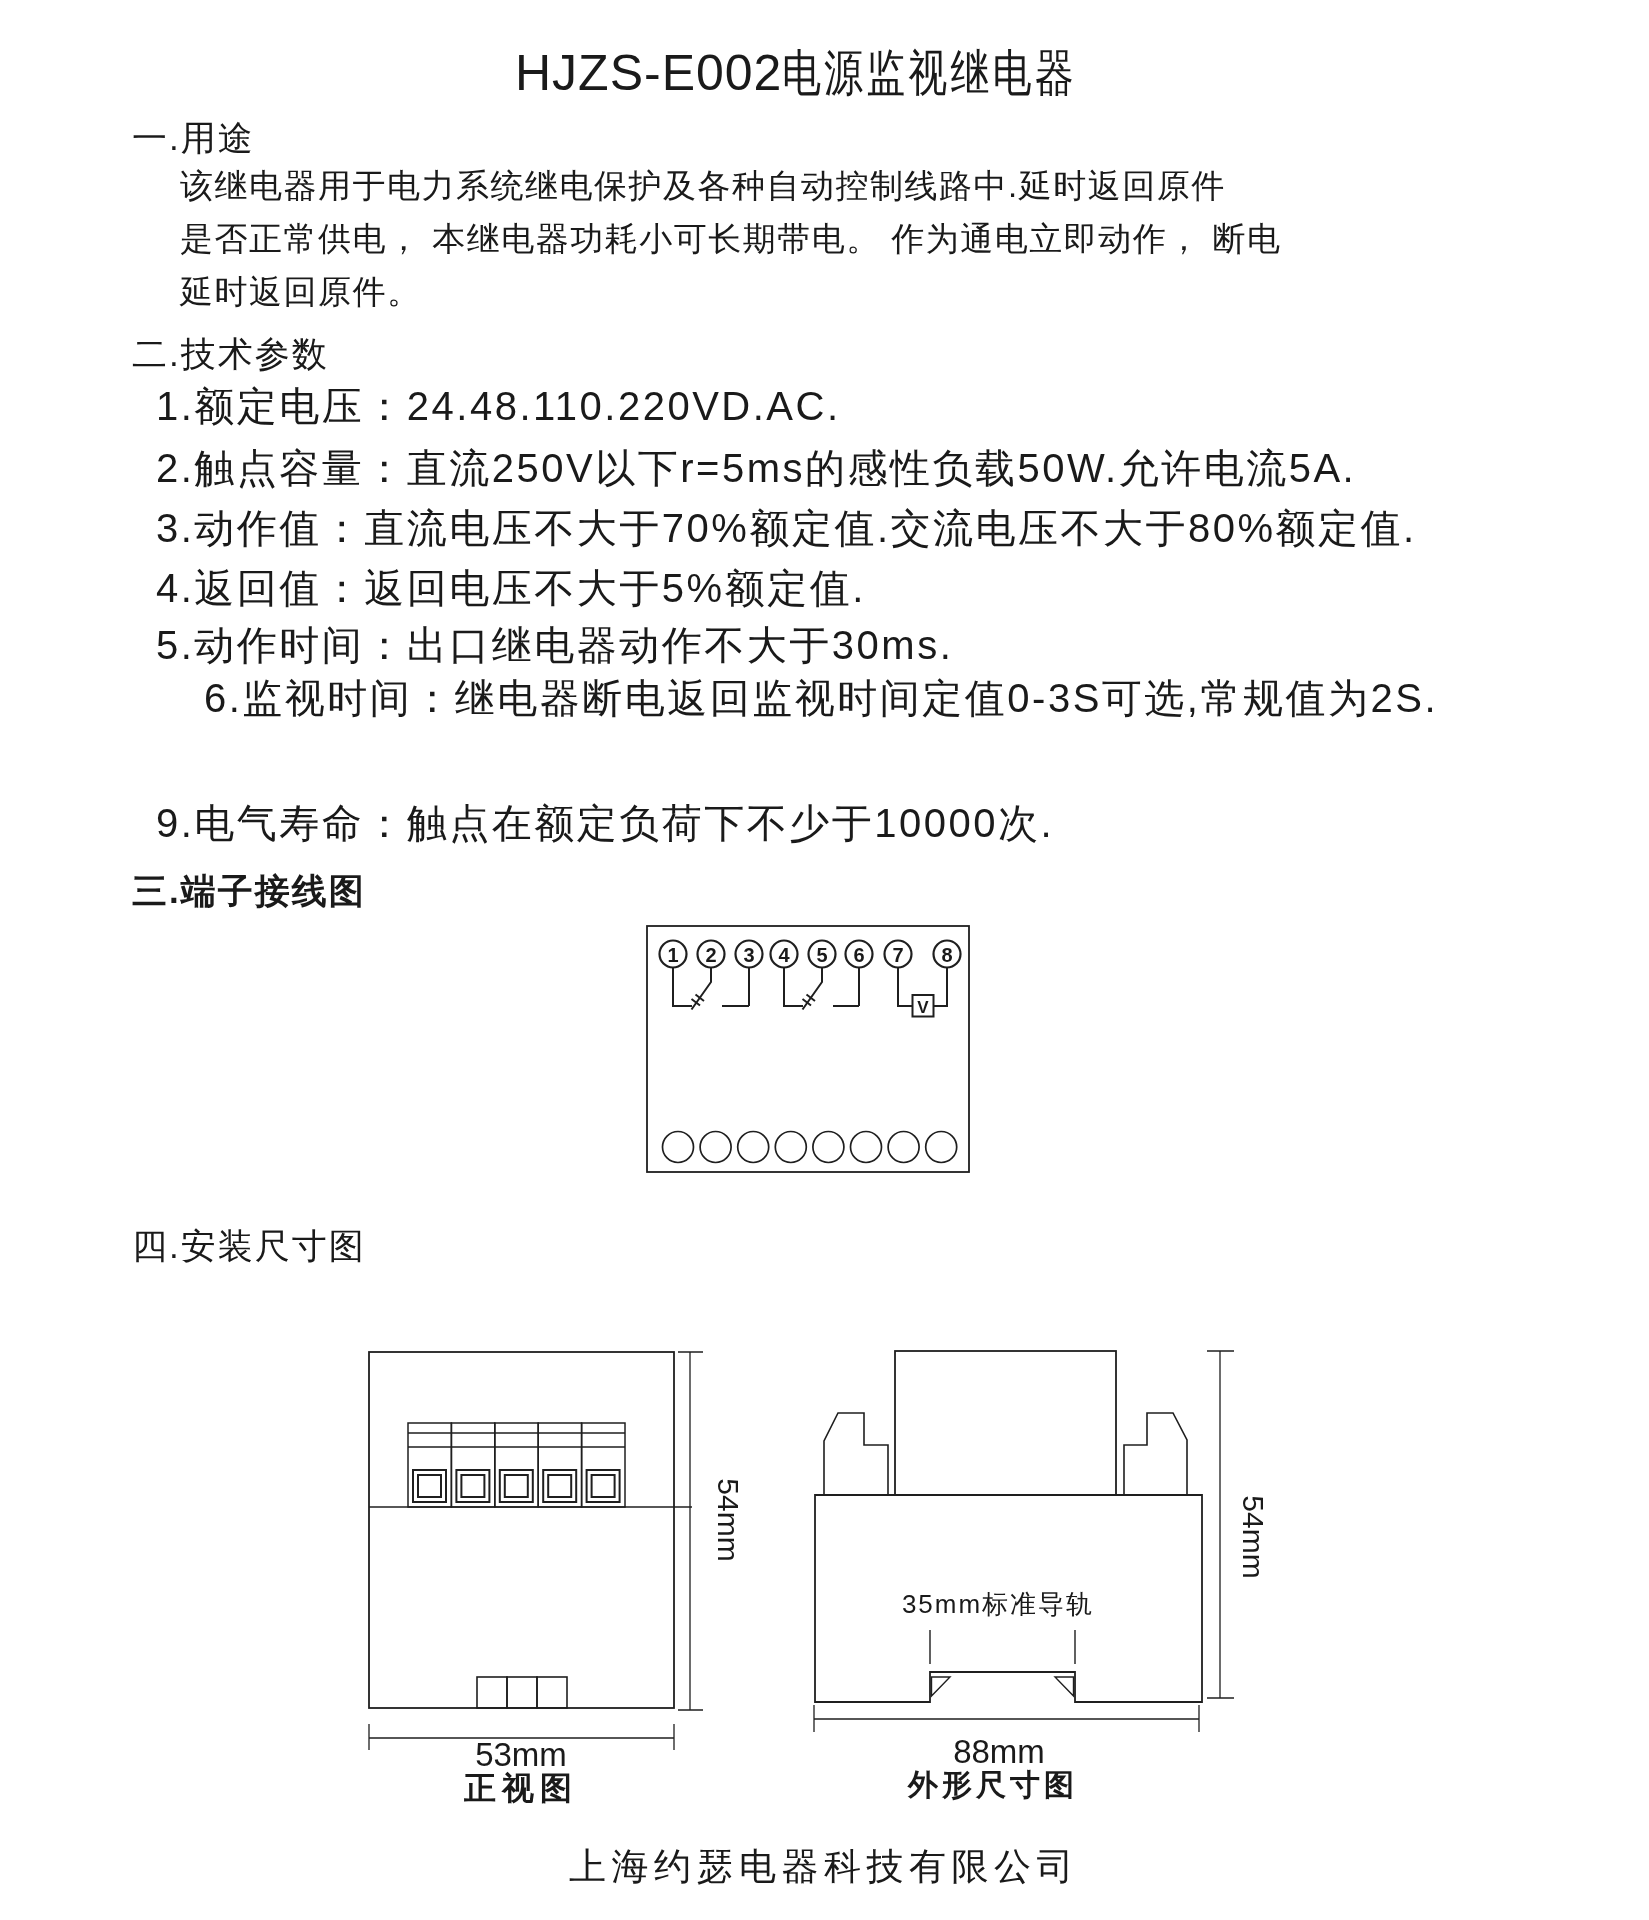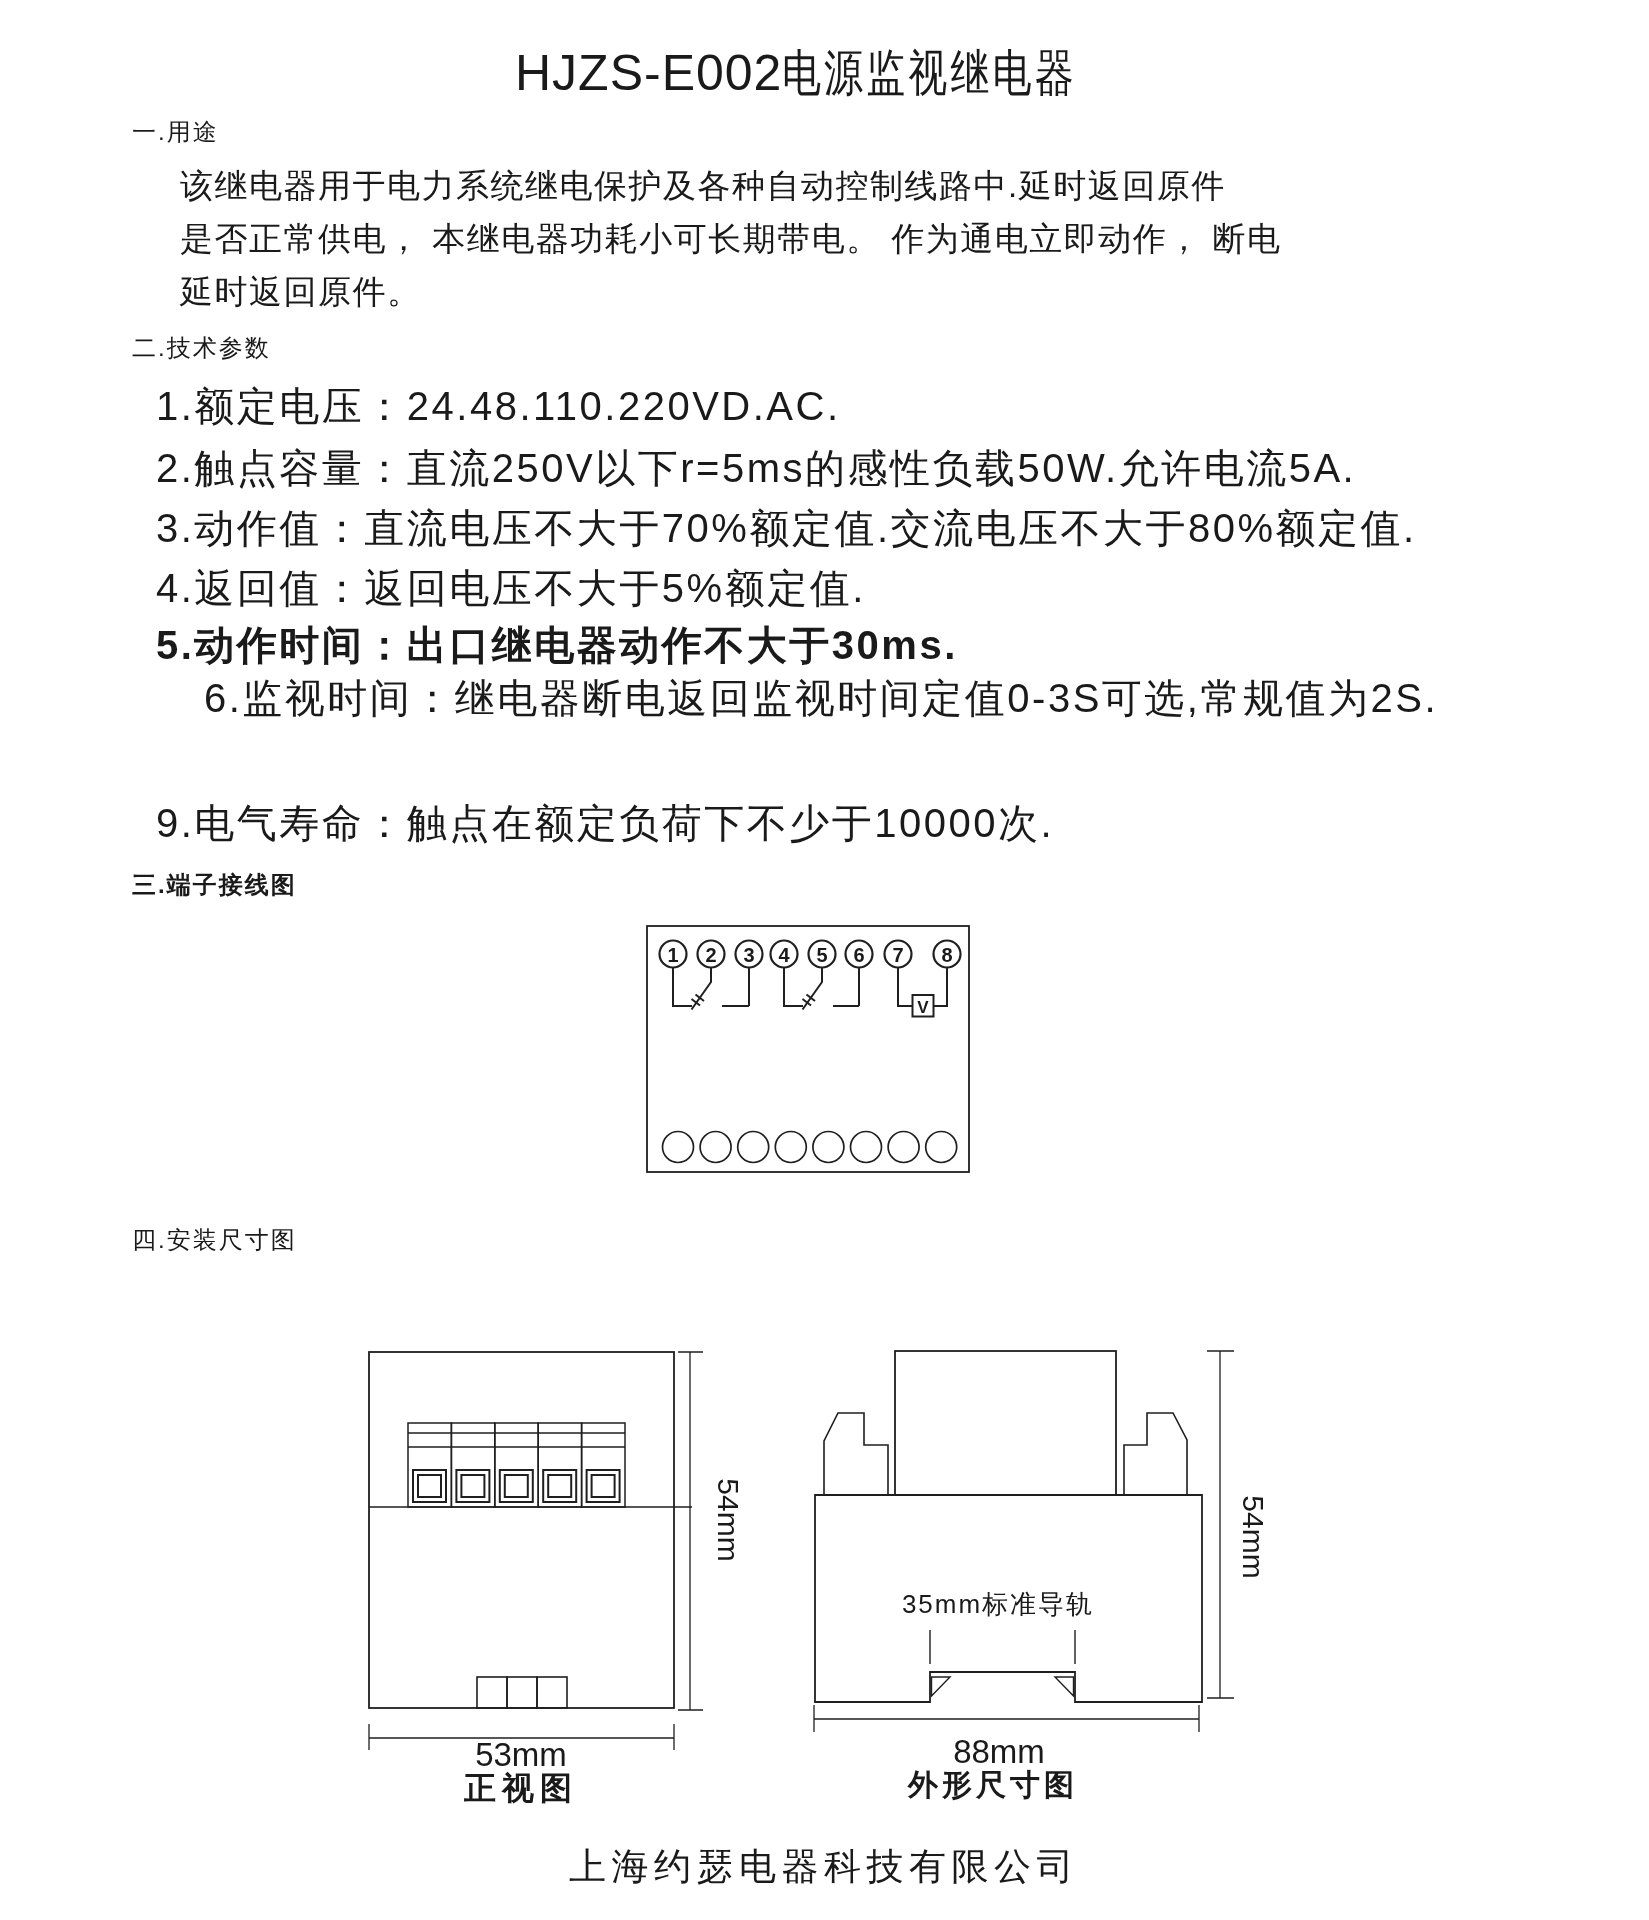--- a/index.html
+++ b/index.html
@@ -7,35 +7,35 @@
     position:relative;
     width:1649px;height:1920px;
     background:#ffffff;
     font-family:"Liberation Sans","DejaVu Sans",sans-serif;
     color:#1a1a1a;
     overflow:hidden;
   }
   .abs{position:absolute;white-space:nowrap;line-height:1;}
   .title{top:48px;left:515px;font-size:50px;letter-spacing:1px;}
   .title .cjk{display:inline-block;transform:scaleX(0.78);transform-origin:left center;letter-spacing:4px;}
-  .h1{font-size:24px;letter-spacing:2px;}
+  .h1{font-size:35px;letter-spacing:2px;}
   .head-1{top:120px;left:132px;}
   .head-2{top:336px;left:132px;}
   .head-3{top:873px;left:132px;font-weight:bold;}
   .head-4{top:1228px;left:132px;}
   .para{font-size:33px;letter-spacing:1.5px;}
   .para-1{top:169px;left:180px;}
   .para-2{top:222px;left:180px;}
   .para-3{top:275px;left:180px;}
   .item{font-size:40px;letter-spacing:2.5px;left:156px;}
   .item-0{top:386px;}
   .item-1{top:448px;text-align:center;}
   .item-2{top:508px;}
   .item-3{top:568px;}
-  .item-4{top:625px;font-weight:bold;}
+  .item-4{top:625px;}
   .item-5{top:678px;margin-left:48px;}
   .item-6{top:735px;}
   .item-7{top:803px;}
   .wiring-svg{position:absolute;left:646px;top:925px;}
   .dims-svg{position:absolute;left:290px;top:1340px;}
   .wiring-caption{top:1192px;left:812px;transform:translateX(-50%);font-size:35px;letter-spacing:2px;}
   .footer{top:1848px;left:569px;font-size:37px;letter-spacing:5.5px;}
   svg text{font-family:"Liberation Sans","DejaVu Sans",sans-serif;fill:#1a1a1a;}
 </style>
 </head>

